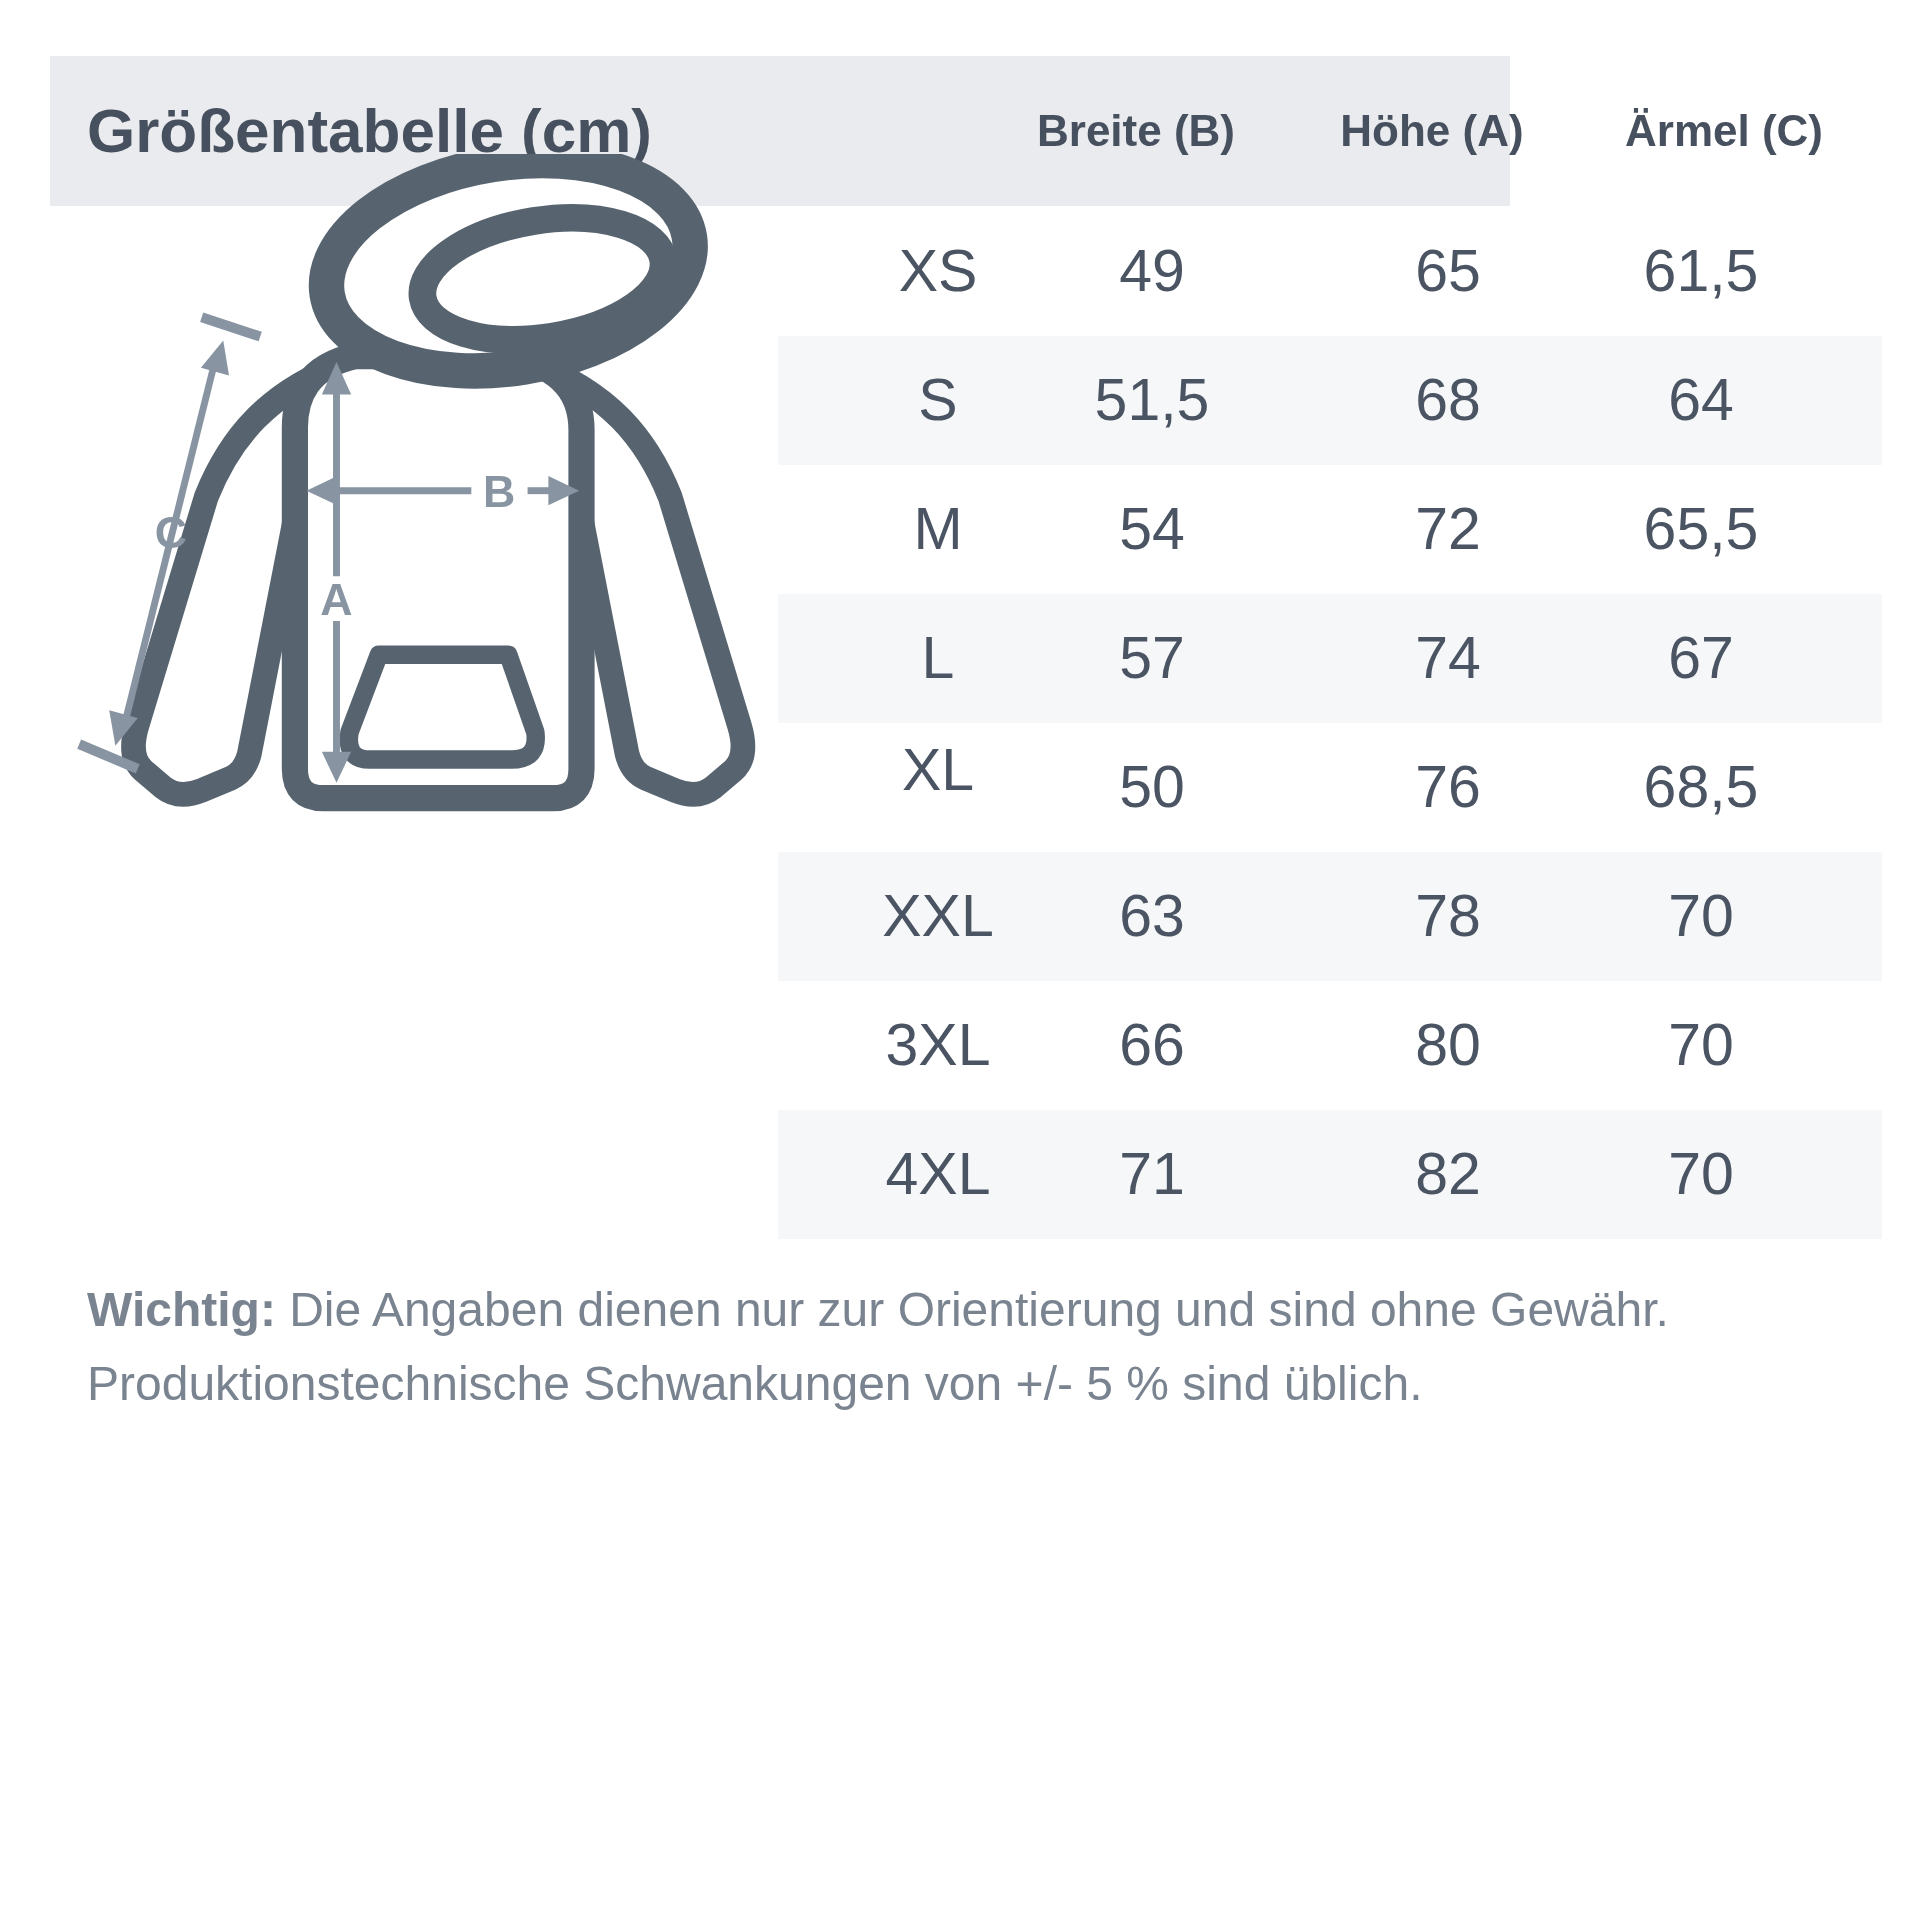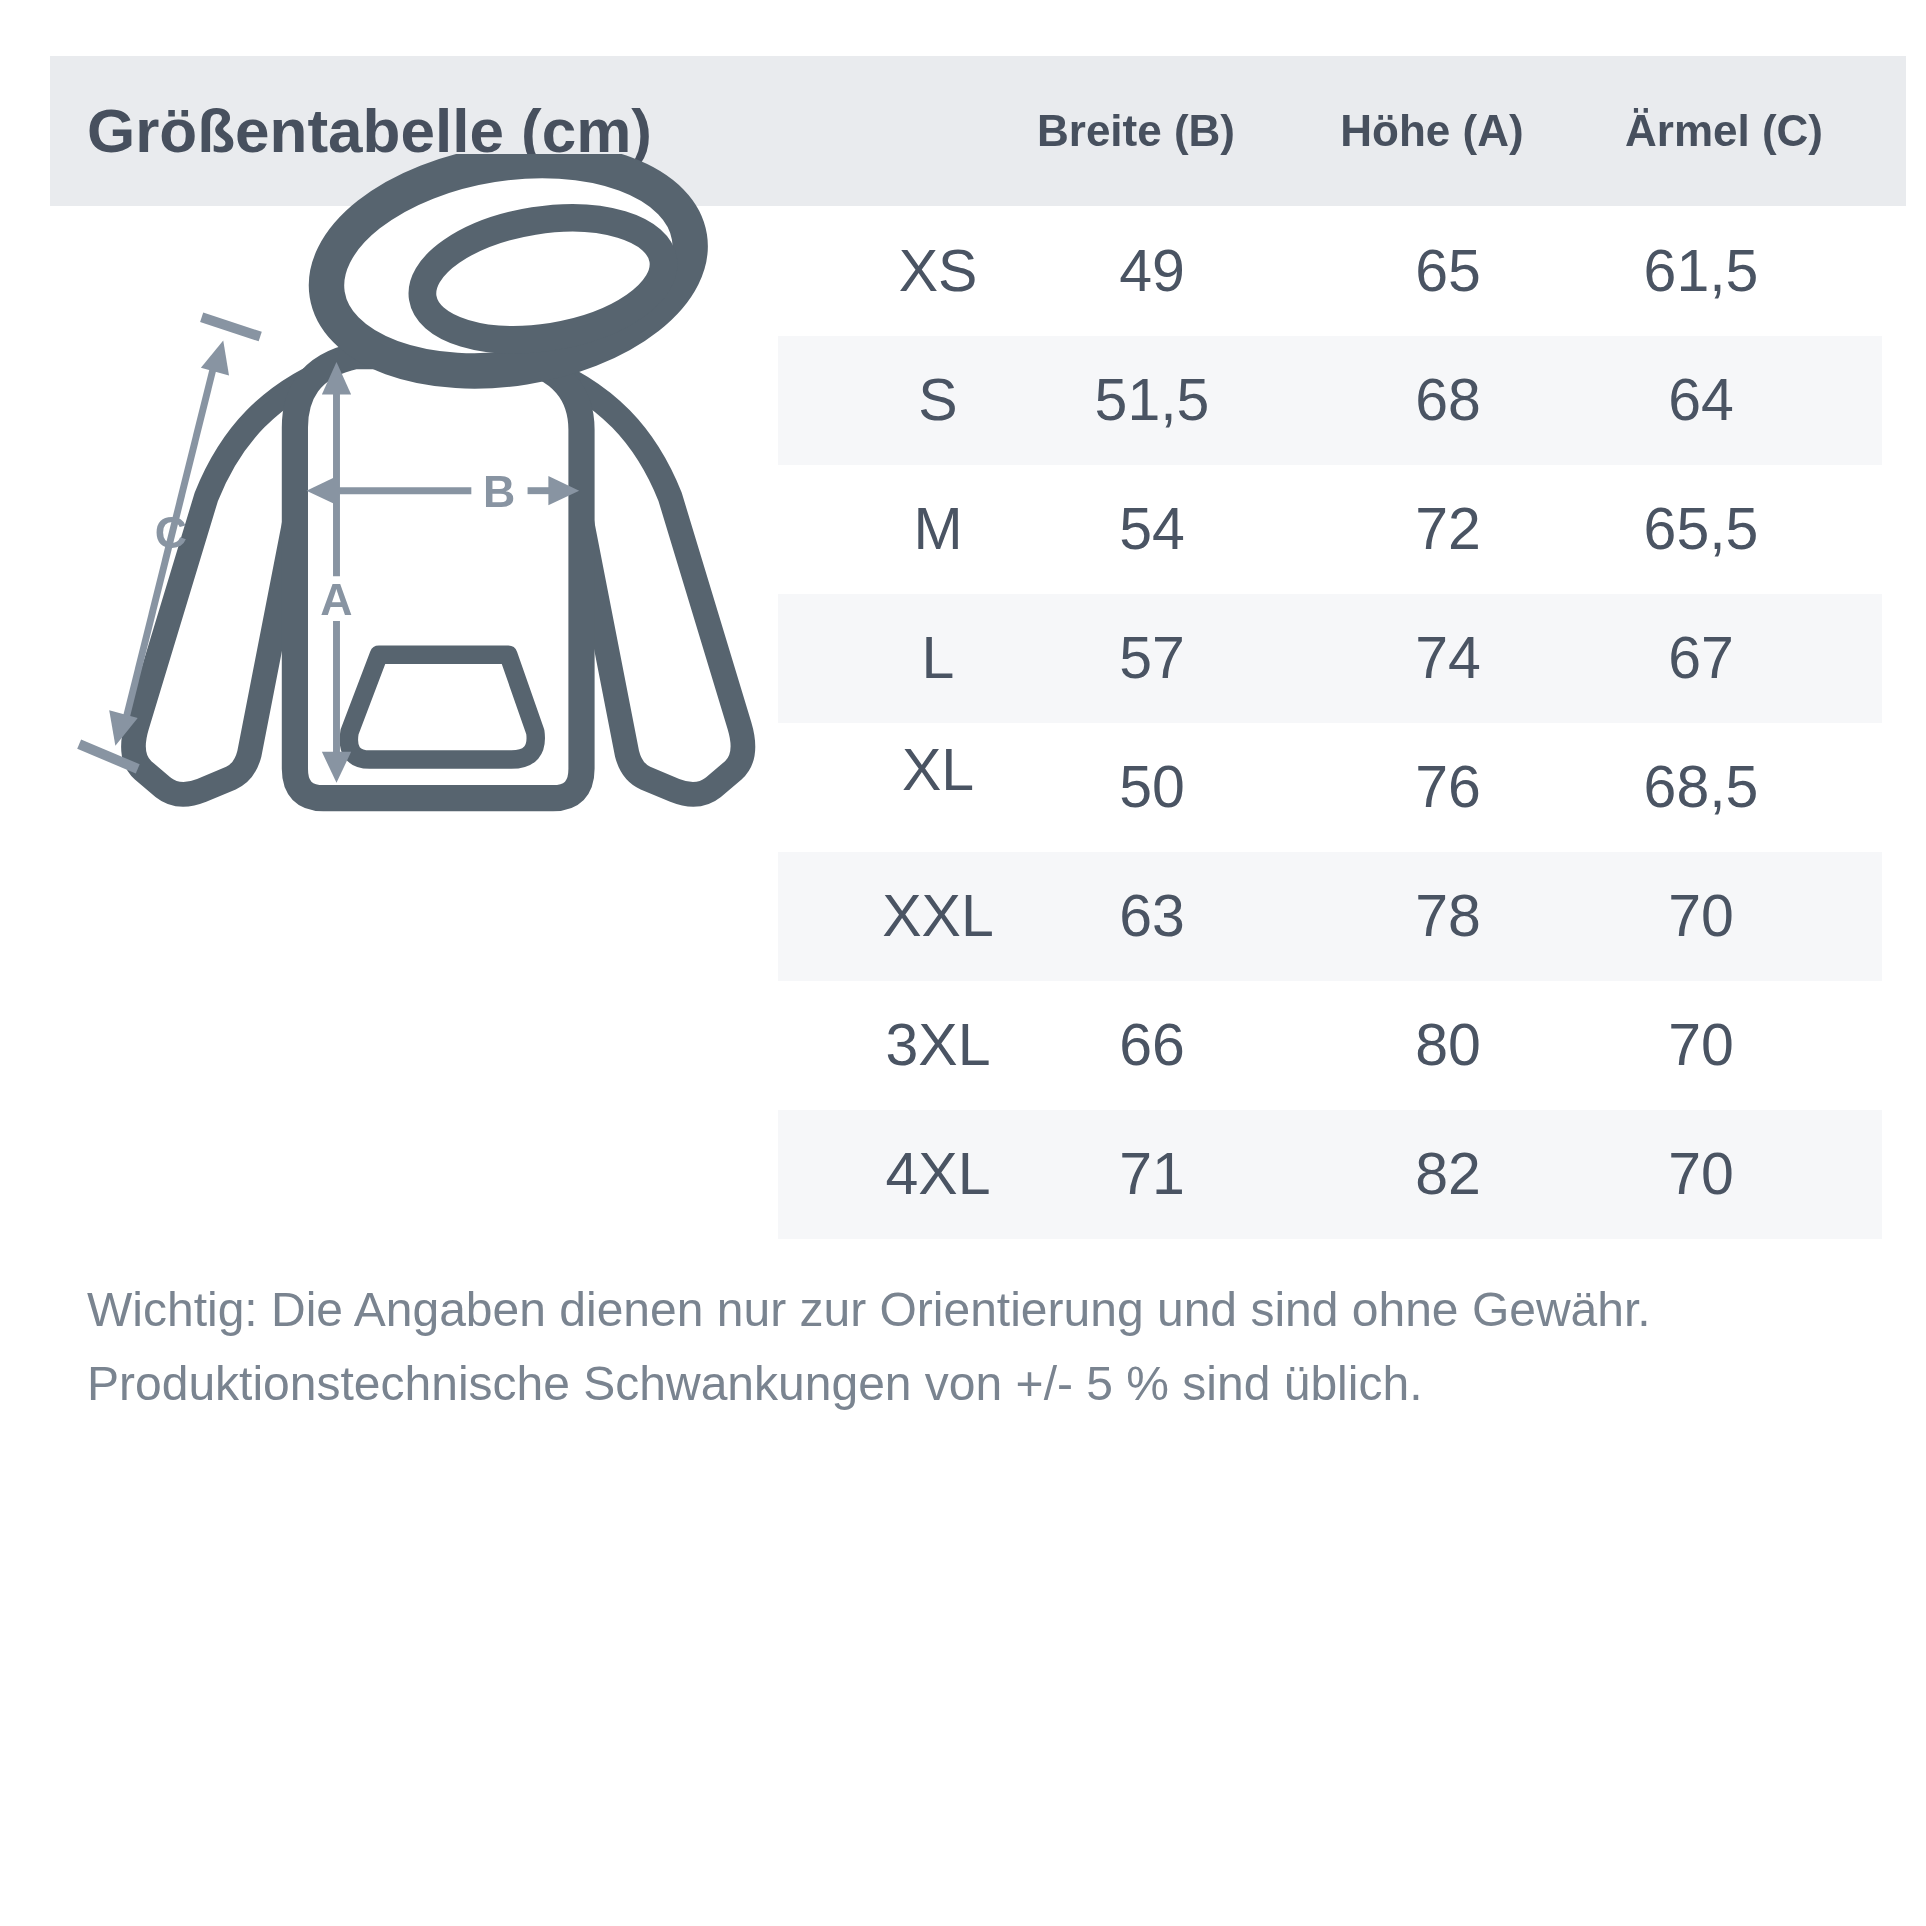--- a/index.html
+++ b/index.html
@@ -2,42 +2,42 @@
 <html style="--header_bg: #e9ebee; --stripe_bg: #f6f7f9; --table_text: #4a5463; --header_text: #47505e; --footer_text: #7a8490; --garment: #57646f; --arrow: #8894a2;font-size:12.3px"><head>
 <meta charset="utf-8">
 <style>
   :root{
     --header_bg:#e9ebee; --stripe_bg:#f6f7f9; --table_text:#4a5463;
     --header_text:#47505e; --footer_text:#7a8490; --garment:#57646f; --arrow:#8894a2;
   }
   html,body{margin:0;padding:0;background:#fff;}
   .canvas{position:relative;width:1926px;height:1926px;background:#fff;overflow:hidden;
           font-family:"Liberation Sans",sans-serif;}
-  .header-band{position:absolute;left:50px;top:56px;width:1856px;height:150px;background:var(--header_bg);}
+  .header-band{position:absolute;left:50px;top:56px;width:1452px;height:150px;background:var(--header_bg);padding-left:8px;}
   .header-title{position:absolute;left:37px;top:0;height:150px;line-height:150px;
     font-size:62px;font-weight:bold;color:var(--header_text);white-space:nowrap;}
   .header-col{position:absolute;top:0;height:150px;line-height:150px;font-size:44px;font-weight:bold;
     color:var(--header_text);transform:translateX(-50%);white-space:nowrap;}
   .hc-b{left:1086px}.hc-a{left:1382px}.hc-c{left:1674px}
   .rows{position:absolute;left:778px;top:207px;width:1104px;text-decoration:underline;}
   .row{position:relative;height:129px;}
   .row.striped{background:var(--stripe_bg);}
   .cell{position:absolute;top:0;height:129px;line-height:129px;font-size:59px;color:var(--table_text);
     transform:translateX(-50%);white-space:nowrap;}
   .c-size{left:160px}.c-b{left:374px}.c-a{left:670px}.c-c{left:923px}
   .row-xl .c-size{transform:translateX(-50%) translateY(-17px);}
   .diagram{position:absolute;left:46px;top:154px;width:732px;height:678px;}
   .garment-stroke{fill:#ffffff;stroke:var(--garment);stroke-linejoin:round;stroke-linecap:round;}
   .arrow-line{stroke:var(--arrow);stroke-width:9;fill:none;}
   .arrow-head{fill:var(--arrow);stroke:none;}
   .tick-line{stroke:var(--arrow);stroke-width:13;fill:none;stroke-linecap:butt;}
   .dim-label{fill:var(--arrow);font-family:"Liberation Sans",sans-serif;font-size:58px;font-weight:bold;}
   .footer{position:absolute;left:87px;top:1273px;width:1757px;font-size:48px;line-height:74px;
     color:var(--footer_text);}
-  .footer b{font-weight:normal;}
+  .footer b{font-weight:bold;}
 </style>
 </head>
 <body>
 
 <div class="canvas">
 
   <div class="header-band">
     <div class="header-title">Größentabelle (cm)</div>
     <div class="header-col hc-b">Breite (B)</div>
     <div class="header-col hc-a">Höhe (A)</div>

